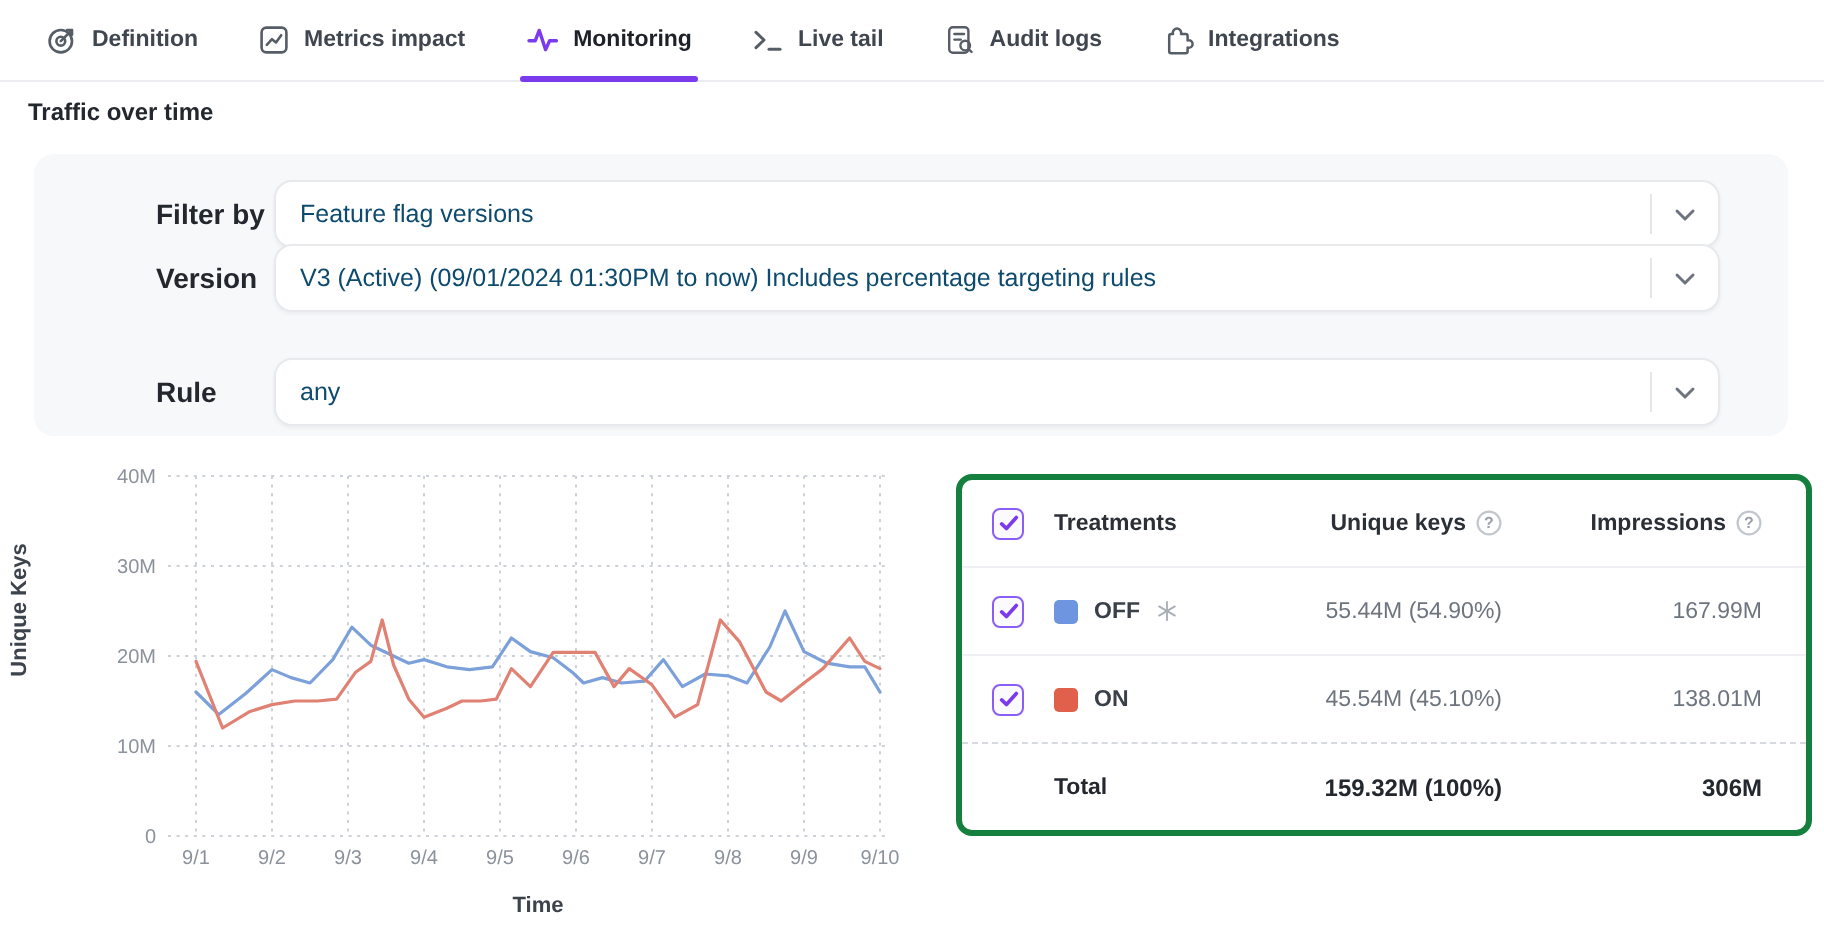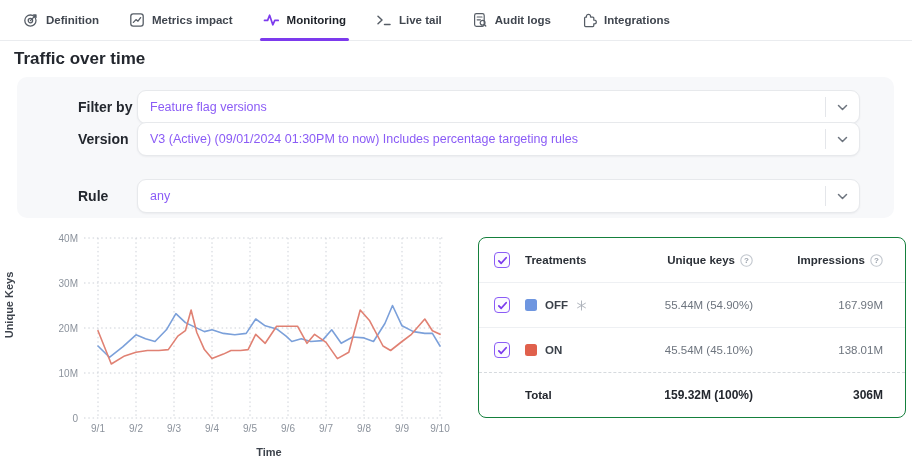--- a/index.html
+++ b/index.html
@@ -10,45 +10,45 @@
   .tabbar { position:absolute; top:0; left:0; width:912px; height:41px; background:#fff;
     border-bottom:1px solid #eaecef; display:flex; align-items:stretch; gap:30px; padding-left:23px; }
   .tab { display:flex; align-items:center; gap:7px; font-size:11.5px; font-weight:bold;
     color:#40464f; position:relative; cursor:pointer; white-space:nowrap; }
   .tab svg { flex:0 0 auto; }
   .tab.active { color:#1d2128;justify-content:space-between; }
   .tab.active::after { content:""; position:absolute; left:-3px; right:-3px; bottom:-1px;
     height:3px; border-radius:3px; background:var(--accent); }
 
   
-  .page-title { position:absolute; left:14px; top:49px; font-size:17px; font-weight:bold; color:#23272e; }
+  .page-title { position:absolute; left:14px; top:49px; font-size:12px; font-weight:bold; color:#23272e; }
 
   
   .filter-panel { position:absolute; left:17px; top:77px; width:877px; height:141px;
     background:#f7f8fa; border-radius:10px; }
   .filter-row { position:absolute; left:0; width:100%; height:34px; }
   .filter-row .flabel { position:absolute; left:33px; top:50%; transform:translateY(-50%);
     font-size:14px; font-weight:bold; color:#23272e;padding-left:28px; }
   .dropdown { position:absolute; left:120px; right:34px; top:0; height:34px; background:#fff;
     border:1px solid #e7e9ec; border-radius:9px; display:flex; align-items:center;
-    padding-left:12px; font-size:12.5px; color:#8b5cf6; box-shadow:0 1px 2px rgba(16,24,40,.05); cursor:pointer; }
+    padding-left:12px; font-size:12.5px; color:#0c4a6e; box-shadow:0 1px 2px rgba(16,24,40,.05); cursor:pointer; }
   .dropdown .dval { overflow:hidden; text-overflow:ellipsis; white-space:nowrap; flex:1; }
   .dd-divider { width:1px; height:20px; background:#e4e6ea; margin-left:8px; }
   .dd-chev { width:33px; display:flex; align-items:center; justify-content:center; }
 
   
   .chart-wrap { position:absolute; left:0; top:228px; width:470px; height:242px; }
   .chart-wrap svg { display:block; }
   .grid { stroke:#cdd1d8; stroke-width:1; stroke-dasharray:1.5,2.8; fill:none; }
   .tick { font-family:"Liberation Sans",sans-serif; font-size:10px; fill:#8b929c; }
   .axis-label { font-family:"Liberation Sans",sans-serif; font-size:11px; font-weight:bold; fill:#3d434c; }
 
   
   .ttable { position:absolute; left:478px; top:237px; width:428px; height:181px; background:#fff;
-    border:1px solid #15803d; border-radius:8px; display:flex; flex-direction:column; overflow:hidden; }
+    border:3px solid #15803d; border-radius:8px; display:flex; flex-direction:column; overflow:hidden; }
   .trow { display:grid; grid-template-columns:46px 122px 1fr 130px; align-items:center;
     padding-right:22px; flex:1; }
   .trow.head { border-bottom:1px solid #eef0f3; }
   .trow.data { border-bottom:1px solid #eef0f3; }
   .trow.data.last { border-bottom:1px dashed #d6dade; }
   .cell-check { padding-left:15px; display:flex; align-items:center; }
   .checkbox { width:16px; height:16px; border:1.5px solid #8b5cf6; border-radius:4px;
     background:#fbfaff; display:flex; align-items:center; justify-content:center; cursor:pointer; }
   .th { font-size:11.5px; font-weight:bold; color:#2b3037; }
   .num-head { display:flex; align-items:center; justify-content:flex-end; gap:5px;

